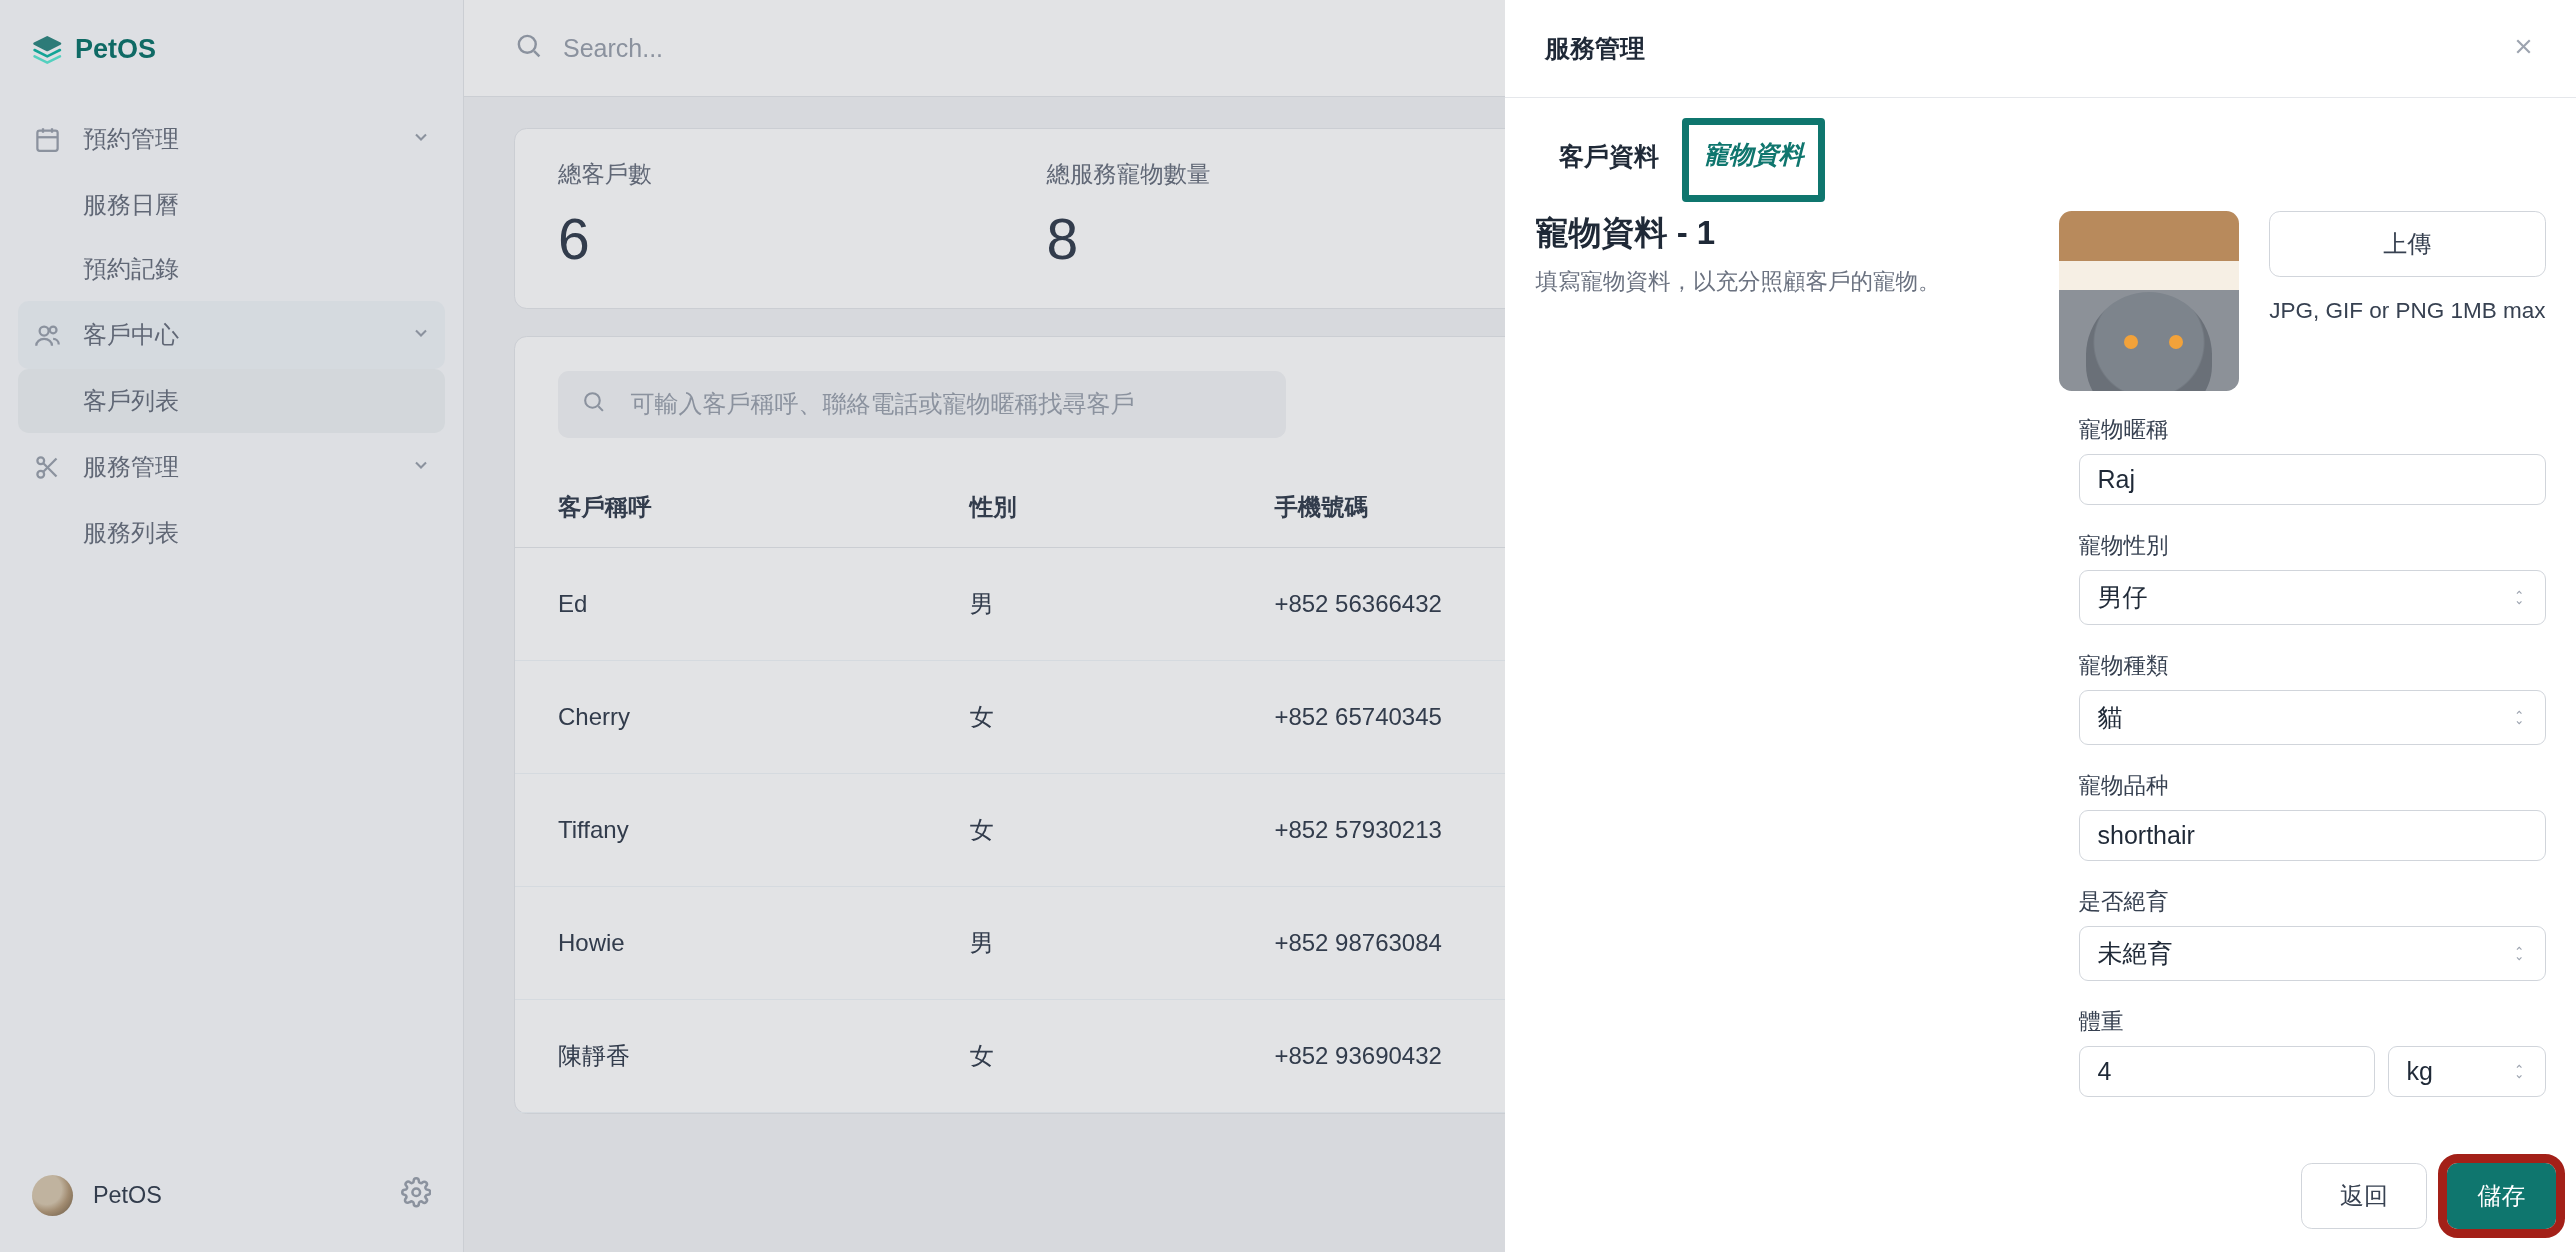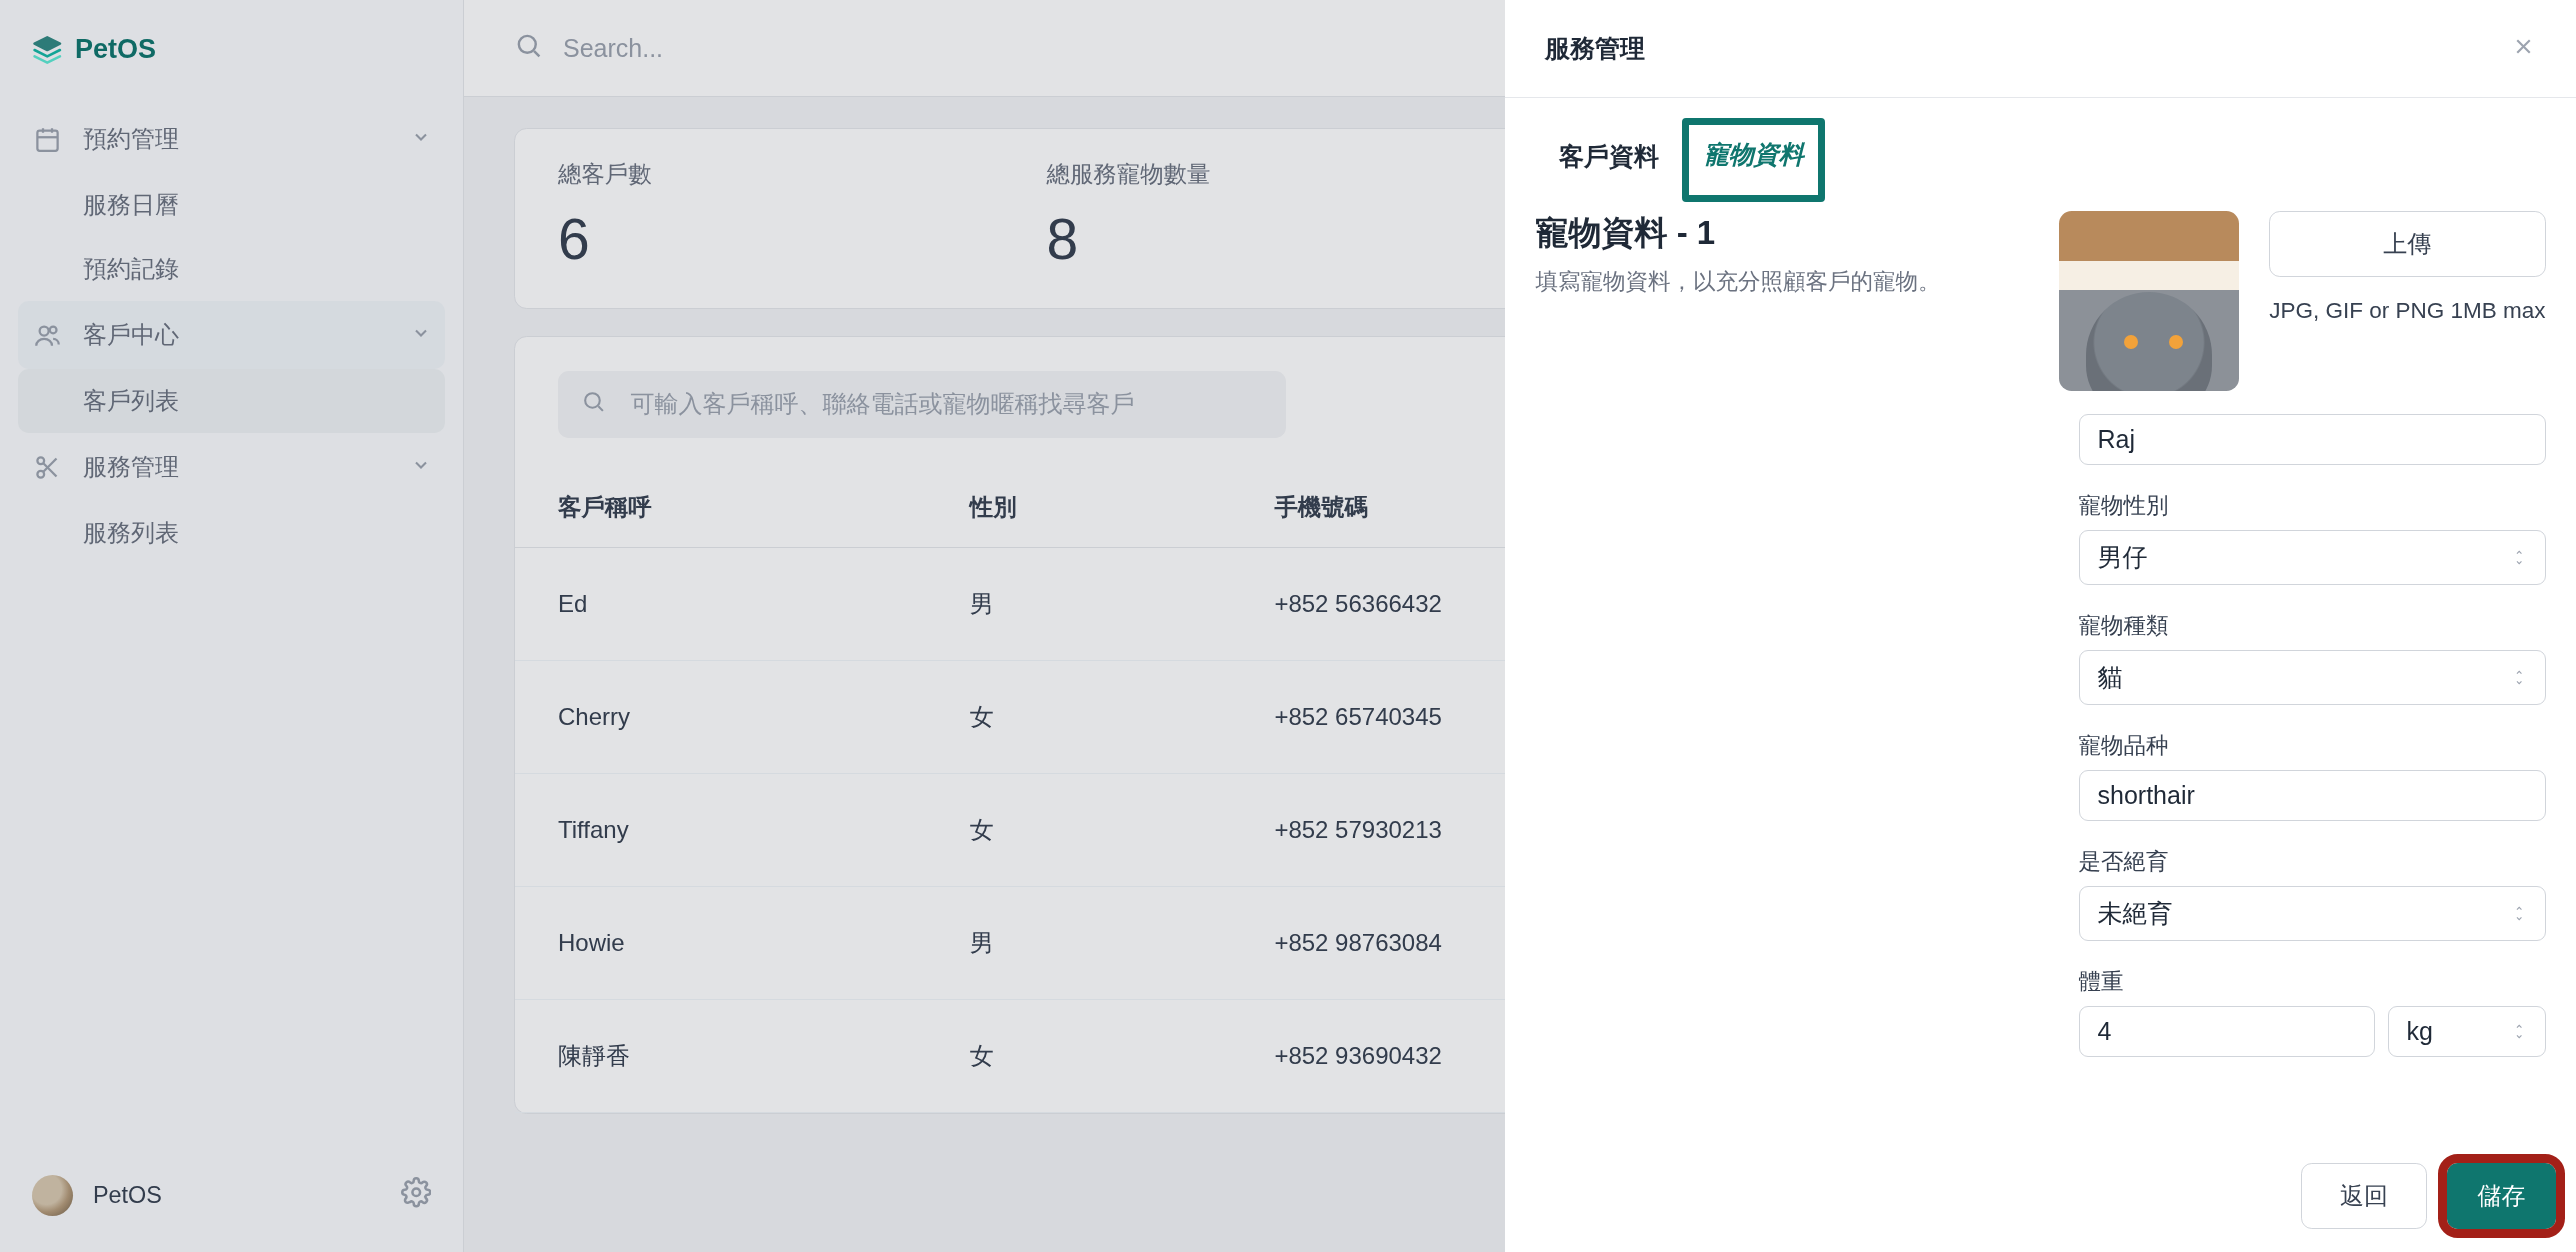--- a/index.html
+++ b/index.html
@@ -442,20 +442,21 @@
         </div>
         <div class="upload-col">
           <button class="btn"><span>上傳</span></button>
           <div class="hint">JPG, GIF or PNG 1MB max</div>
         </div>
       </div>
     </div>
 
     <div class="fields">
       <div class="field">
+        <div class="field-label">寵物暱稱</div>
         <div class="control">
             <input value="Raj" style="">
           </div>
       </div>
       <div class="field">
         <div class="field-label">寵物性別</div>
         <div class="control">
           <span style="flex:1">男仔</span>
           <span class="select-caret">
               <svg width="14.4" height="9" viewBox="0 0 24 24" fill="none" stroke="currentColor" stroke-width="3">

